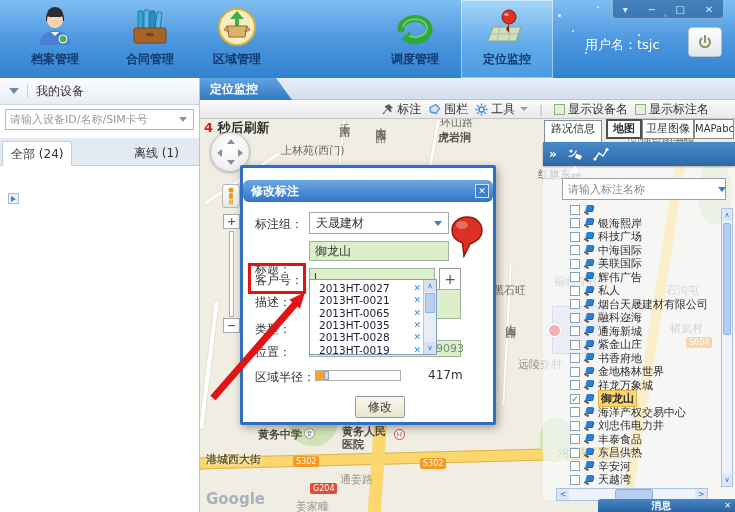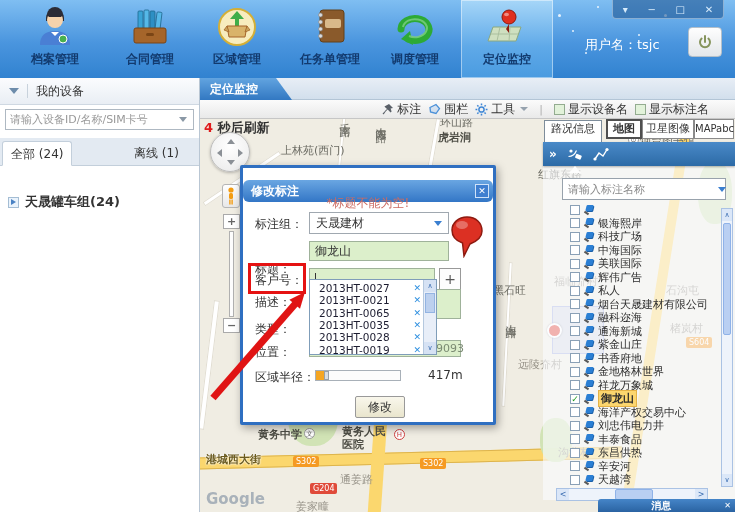--- a/index.html
+++ b/index.html
@@ -315,33 +315,20 @@
         <svg width="44" height="44" viewBox="0 0 44 44">
           <circle cx="22" cy="22" r="18" fill="#f7ecbe" stroke="#d4af37" stroke-width="2"></circle>
           <rect x="20" y="12" width="4" height="9" fill="#3fae49"></rect>
           <path d="M22 6 L15 14 L29 14 Z" fill="#3fae49"></path>
           <path d="M12 21 h20 l-2 11 h-16 z" fill="#d9b36a" stroke="#a5652a" stroke-width="1"></path>
           <path d="M12 21 l-3 4 l5 2 z M32 21 l3 4 l-5 2 z" fill="#c9a35a" stroke="#a5652a" stroke-width=".8"></path>
         </svg>
       </div>
       <span class="lbl">区域管理</span>
     </div>
-    <div class="nav-item" style="left:285px;">
-      <div class="ic">
-        <svg width="44" height="44" viewBox="0 0 44 44">
-          <rect x="12" y="5" width="24" height="32" rx="3" fill="#8a5a2b" stroke="#63401a" stroke-width="1"></rect>
-          <circle cx="12.5" cy="10" r="2" fill="#ddd" stroke="#888" stroke-width=".7"></circle>
-          <circle cx="12.5" cy="17" r="2" fill="#ddd" stroke="#888" stroke-width=".7"></circle>
-          <circle cx="12.5" cy="24" r="2" fill="#ddd" stroke="#888" stroke-width=".7"></circle>
-          <circle cx="12.5" cy="31" r="2" fill="#ddd" stroke="#888" stroke-width=".7"></circle>
-          <rect x="17" y="14" width="16" height="9" rx="2" fill="#d9b98a"></rect>
-        </svg>
-      </div>
-      <span class="lbl">任务单管理</span>
-    </div>
     <div class="nav-item" style="left:370px;">
       <div class="ic">
         <svg width="44" height="44" viewBox="0 0 44 44">
           <path d="M8 24 a14 11 0 1 1 7 10" fill="none" stroke="#2daa35" stroke-width="7" stroke-linecap="round"></path>
           <path d="M20 40 L8 34 L17 26 Z" fill="#2daa35"></path>
           <path d="M10 22 a12 9 0 1 1 6 9" fill="none" stroke="#7ed083" stroke-width="2" opacity=".8"></path>
         </svg>
       </div>
       <span class="lbl">调度管理</span>
     </div>
@@ -392,21 +379,20 @@
       <i class="tri-gray"></i>
     </div>
     <div class="sb-tabs">
       <span class="sb-tab active" style="left:2px;">全部 (24)</span>
       <span class="sb-tab" style="left:126px;">离线 (1)</span>
     </div>
     <div class="sb-tree-row">
       <span class="exp">
           <i></i>
         </span>
-      <span class="tl">天晟罐车组(24)</span>
     </div>
   </div>
 
   <div class="tabstrip">
     <div class="ctab">定位监控</div>
   </div>
   <div class="mtoolbar">
     <span class="titem">
       <svg width="12" height="12" viewBox="0 0 12 12">
         <path d="M7 1 L11 5 L8.6 5.6 L9.6 8.6 L8.6 9.6 L5.6 6.6 L3 9.2 L2.4 8.6 L5 6 L2.4 3.4 Z" fill="#5a6068"></path>
@@ -590,21 +576,20 @@
   <div class="msgbar">
     <span class="t">消息</span>
     <span class="x">✕</span>
   </div>
 
   <div class="dialog">
     <div class="dlg-head">
       <span class="t">修改标注</span>
       <span class="dlg-close">✕</span>
     </div>
-    <div class="dlg-err">*标题不能为空!</div>
 
     <span class="dlg-label" style="top:48px;">标注组：</span>
     <div class="dlg-select" style="top:44px;">
       <span class="sp">天晟建材</span>
       <i class="tri-blue"></i>
     </div>
 
     <span class="dlg-label" style="top:93px;">标题：</span>
     <div class="green-input" style="left:66px;top:73px;width:140px;height:20px;">
       <span>御龙山</span>

